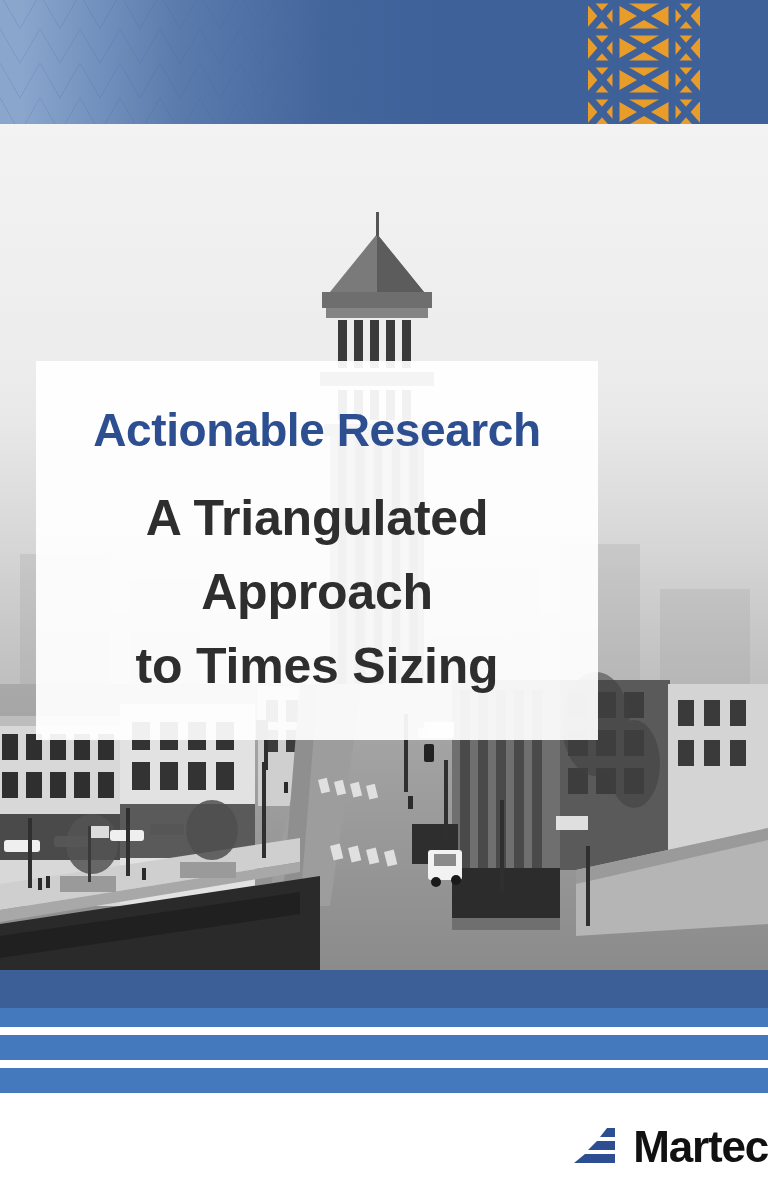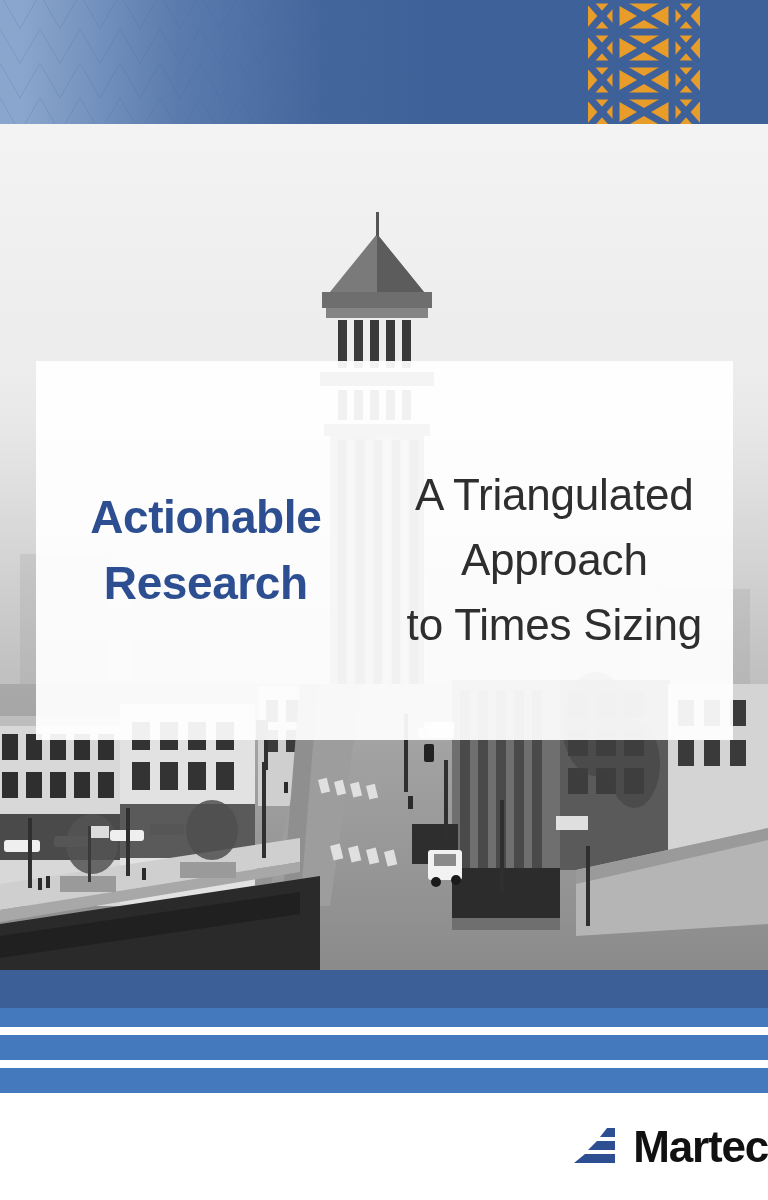--- a/index.html
+++ b/index.html
@@ -78,41 +78,41 @@
     top: 0;
     width: 768px;
     height: 846px;
   }
 
   
   .title-card {
     position: absolute;
     left: 36px;
     top: 361px;
-    width: 697px;
+    width: 562px;
     height: 379px;
     background: rgba(255,255,255,0.93);
     display: flex;
-    flex-direction: row;
+    flex-direction: column;
     align-items: center;
     justify-content: center;
   }
   .title-main {
     font-size: 46px;
     font-weight: bold;
     color: #2d4f91;
     line-height: 1.42;
     text-align: center;
     letter-spacing: -0.4px;
     margin: 0;
     padding: 0 24px;
   }
   .title-sub {
-    font-size: 44px;
-    font-weight: normal;
+    font-size: 50px;
+    font-weight: bold;
     color: #2e2e2e;
     line-height: 1.48;
     text-align: center;
     letter-spacing: -0.2px;
     margin: 18px 0 0 0;
     padding: 0 24px;
   }
 
   
   .stripe {

